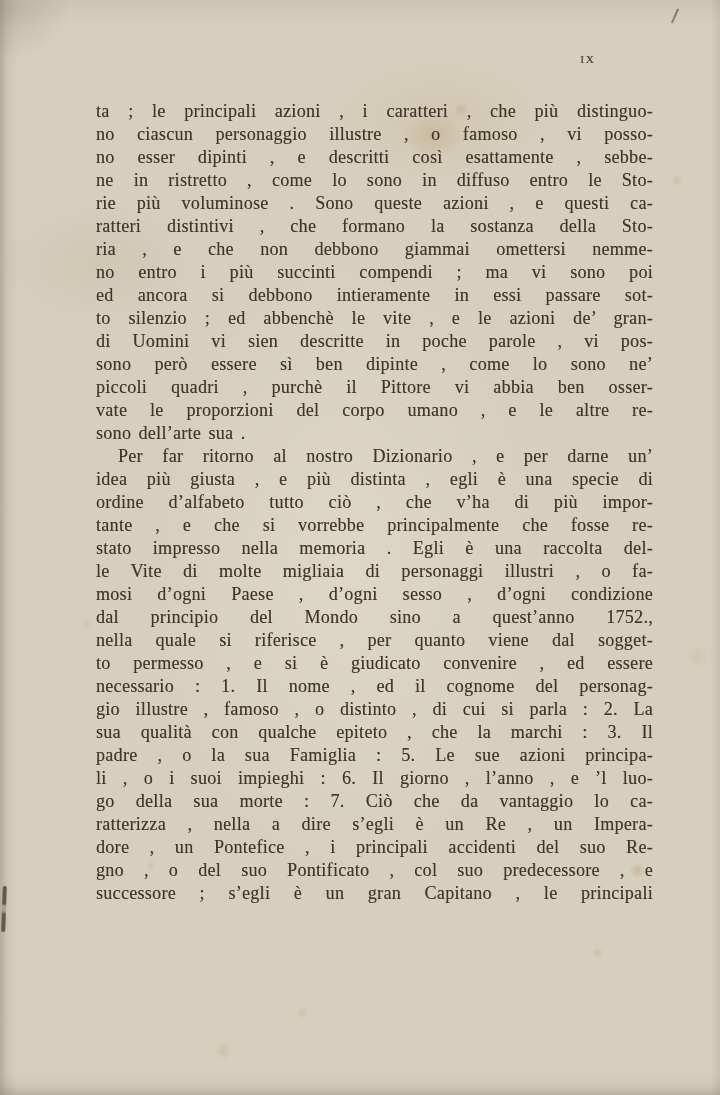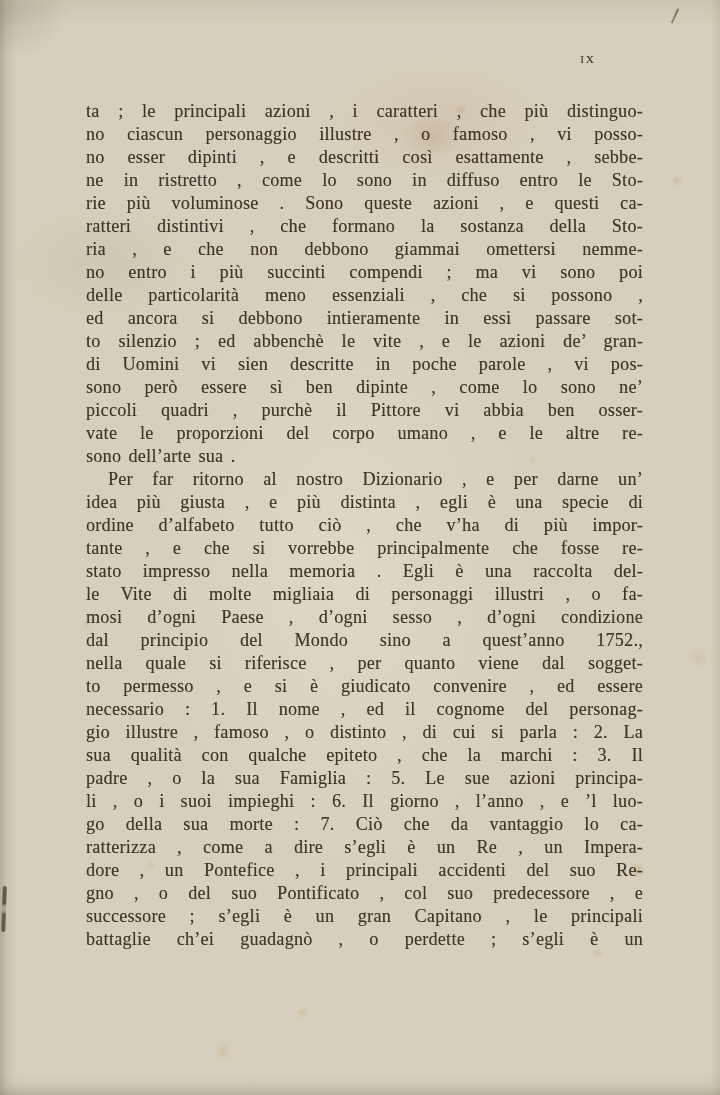--- a/index.html
+++ b/index.html
@@ -75,21 +75,21 @@
     border-radius: 2px;
     background: linear-gradient(180deg,
       #50483e 0%, #50483e 38%,
       rgba(80,72,62,0.25) 44%, rgba(80,72,62,0.25) 54%,
       #55493d 62%, #55493d 100%);
     transform: rotate(2deg);
     opacity: 0.85;
   }
   .text-block {
     position: absolute;
-    left: 86px;
+    left: 96px;
     top: 100px;
     width: 557px;
   }
   .line {
     height: 23px;
     line-height: 23px;
     font-size: 18px;
     letter-spacing: 0.3px;
     word-spacing: 2.5px;
     text-align: justify;
@@ -114,21 +114,20 @@
   <div class="binding-mark"></div>
   <div class="text-block">
     <div class="line">ta ; le principali azioni , i caratteri , che più distinguo-</div>
     <div class="line">no ciascun personaggio illustre , o famoso , vi posso-</div>
     <div class="line">no esser dipinti , e descritti così esattamente , sebbe-</div>
     <div class="line">ne in ristretto , come lo sono in diffuso entro le Sto-</div>
     <div class="line">rie più voluminose . Sono queste azioni , e questi ca-</div>
     <div class="line">ratteri distintivi , che formano la sostanza della Sto-</div>
     <div class="line">ria , e che non debbono giammai omettersi nemme-</div>
     <div class="line">no entro i più succinti compendi ; ma vi sono poi</div>
-    <div class="line">delle particolarità meno essenziali , che si possono ,</div>
     <div class="line">ed ancora si debbono intieramente in essi passare sot-</div>
     <div class="line">to silenzio ; ed abbenchè le vite , e le azioni de’ gran-</div>
     <div class="line">di Uomini vi sien descritte in poche parole , vi pos-</div>
     <div class="line">sono però essere sì ben dipinte , come lo sono ne’</div>
     <div class="line">piccoli quadri , purchè il Pittore vi abbia ben osser-</div>
     <div class="line">vate le proporzioni del corpo umano , e le altre re-</div>
     <div class="line pe">sono dell’arte sua .</div>
     <div class="line indent">Per far ritorno al nostro Dizionario , e per darne un’</div>
     <div class="line">idea più giusta , e più distinta , egli è una specie di</div>
     <div class="line">ordine d’alfabeto tutto ciò , che v’ha di più impor-</div>
@@ -138,19 +137,18 @@
     <div class="line">mosi d’ogni Paese , d’ogni sesso , d’ogni condizione</div>
     <div class="line">dal principio del Mondo sino a quest’anno 1752.,</div>
     <div class="line">nella quale si riferisce , per quanto viene dal sogget-</div>
     <div class="line">to permesso , e si è giudicato convenire , ed essere</div>
     <div class="line">necessario : 1. Il nome , ed il cognome del personag-</div>
     <div class="line">gio illustre , famoso , o distinto , di cui si parla : 2. La</div>
     <div class="line">sua qualità con qualche epiteto , che la marchi : 3. Il</div>
     <div class="line">padre , o la sua Famiglia : 5. Le sue azioni principa-</div>
     <div class="line">li , o i suoi impieghi : 6. Il giorno , l’anno , e ’l luo-</div>
     <div class="line">go della sua morte : 7. Ciò che da vantaggio lo ca-</div>
-    <div class="line">ratterizza , come a dire s’egli è un Re , un Impera-</div>
+    <div class="line">ratterizza , nella a dire s’egli è un Re , un Impera-</div>
     <div class="line">dore , un Pontefice , i principali accidenti del suo Re-</div>
     <div class="line">gno , o del suo Pontificato , col suo predecessore , e</div>
     <div class="line">successore ; s’egli è un gran Capitano , le principali</div>
-    <div class="line">battaglie ch’ei guadagnò , o perdette ; s’egli è un</div>
   </div>
 </div>
 
 </body></html>

